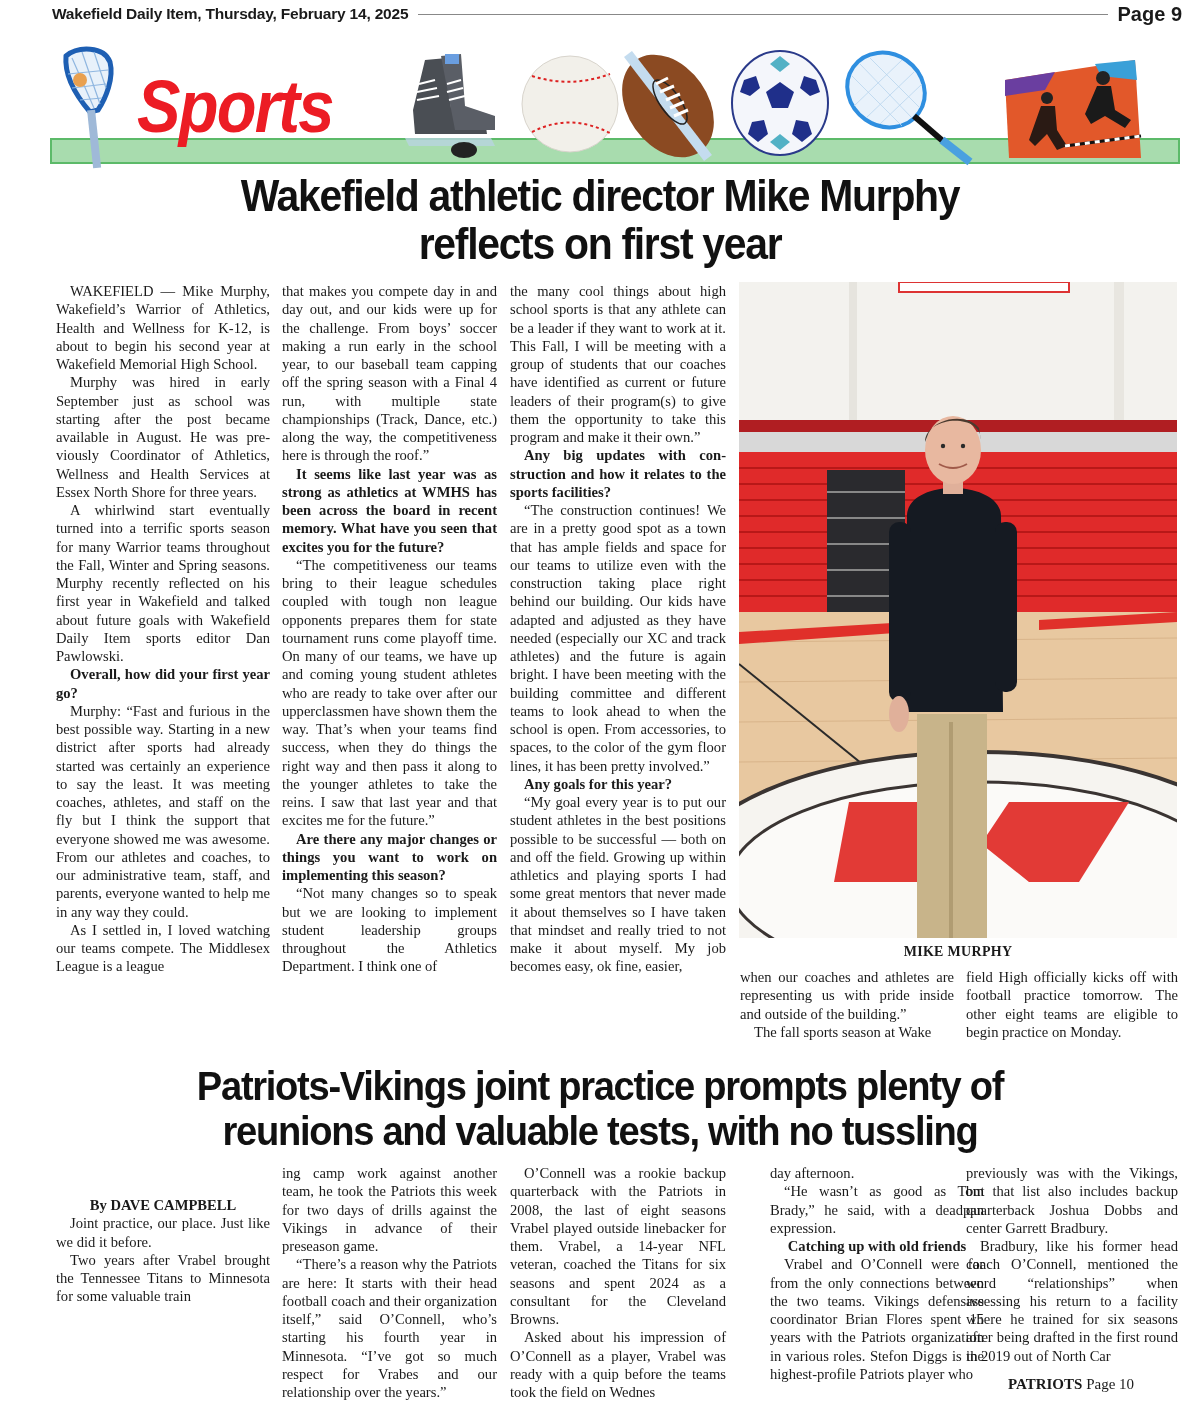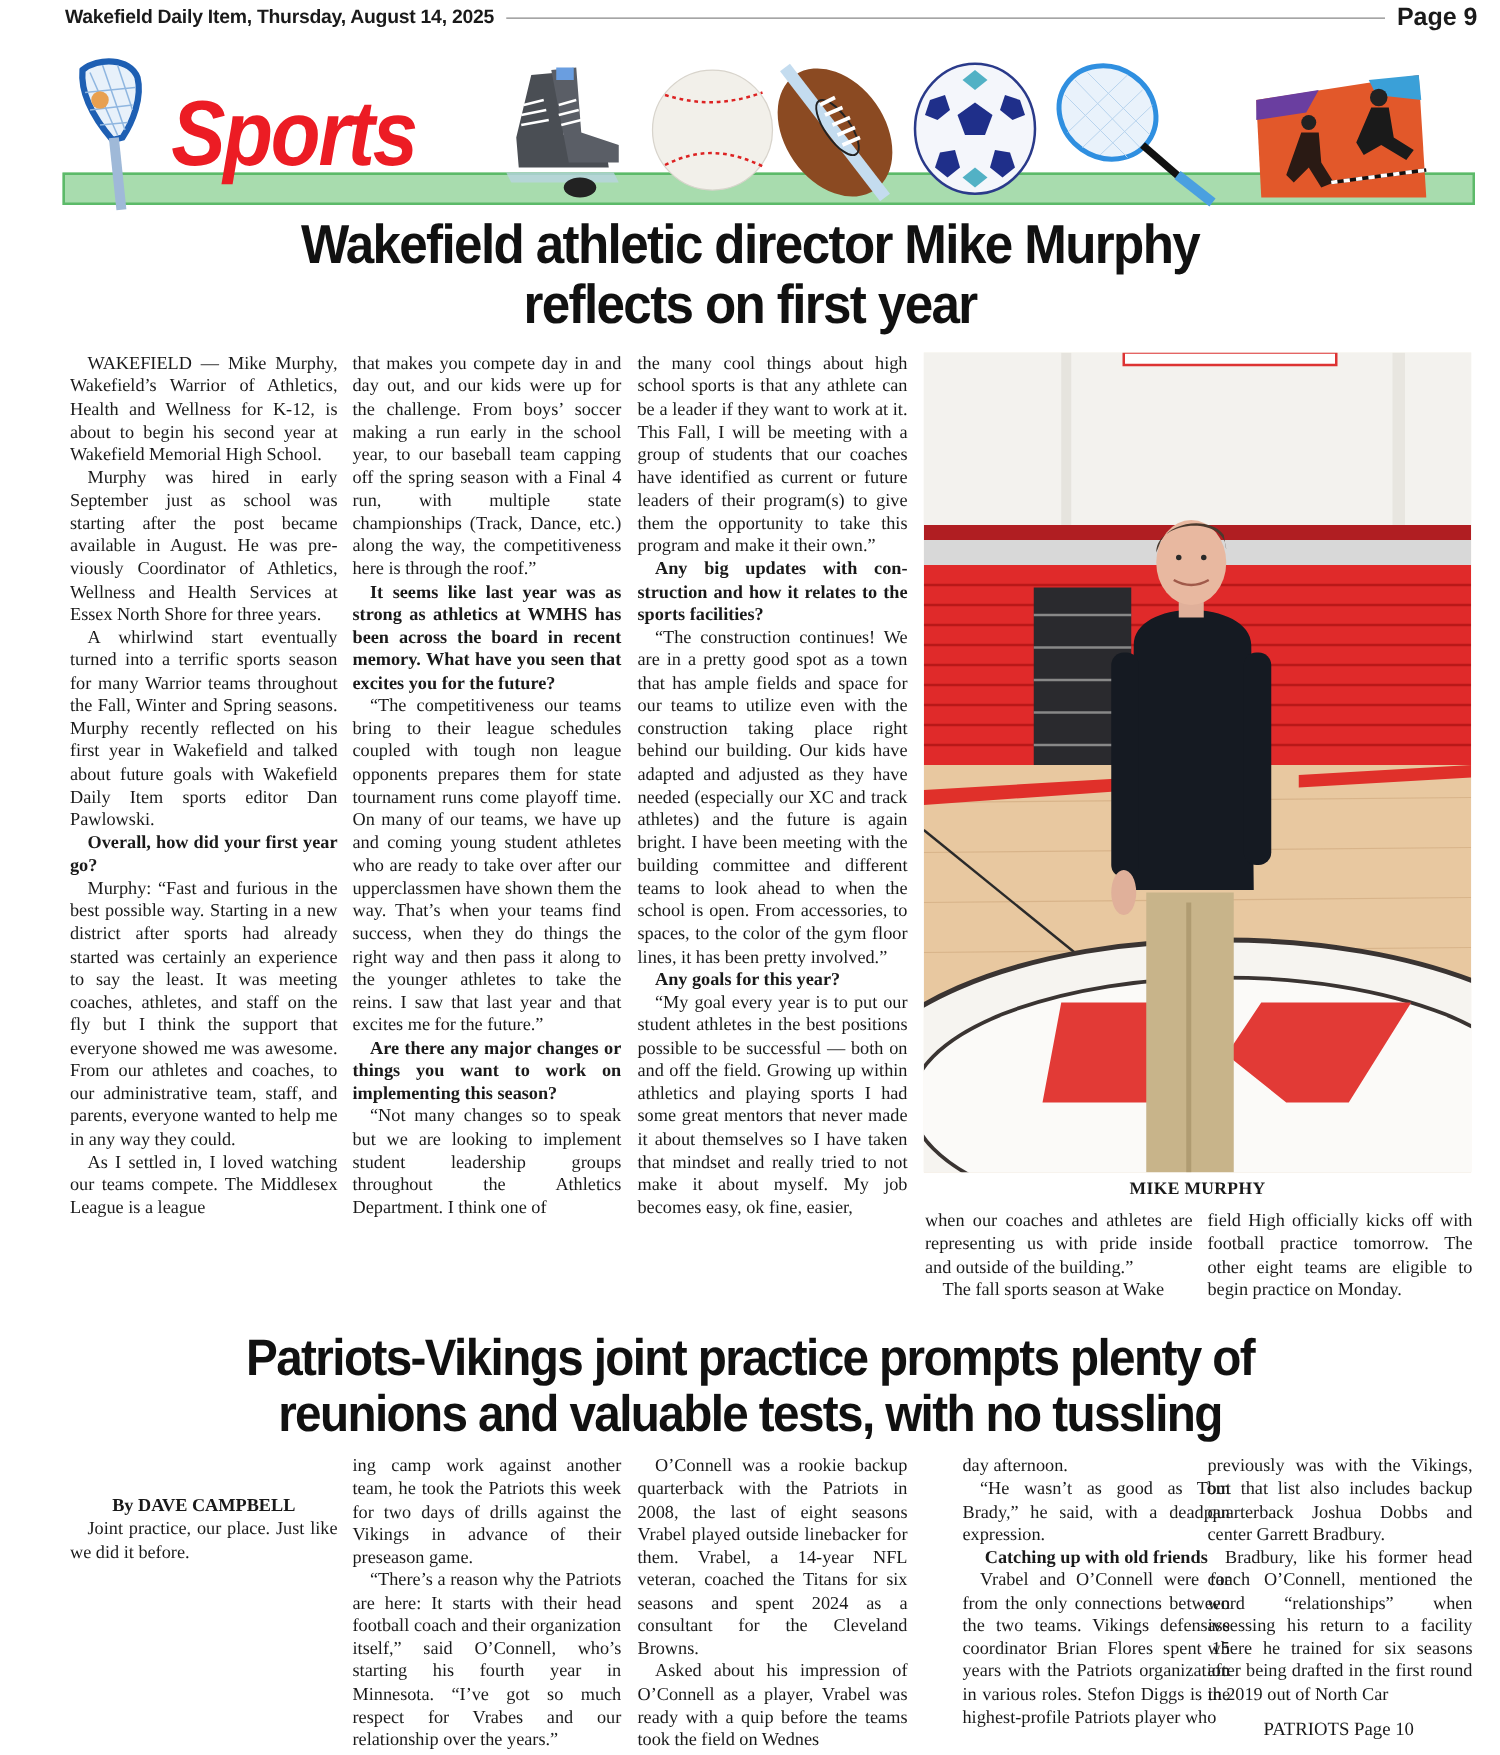--- a/index.html
+++ b/index.html
@@ -22,27 +22,27 @@
   .col { position: absolute; font-family: "Liberation Serif", serif; font-size: 14.6px; line-height: 18.25px; text-align: justify; hyphens: manual; }
   .col p { margin: 0; text-indent: 14px; }
   .col p.q { font-weight: bold; }
   .col p.noindent { text-indent: 0; }
   .col p.byline { text-align: center; text-indent: 0; font-weight: bold; }
 
   .photo { position: absolute; left: 739px; top: 282px; width: 438px; height: 656px; overflow: hidden; background: #f3efe8; }
   .caption { position: absolute; left: 739px; top: 944px; width: 438px; text-align: center; font-family: "Liberation Serif", serif; font-weight: bold; font-size: 14px; letter-spacing: 0.3px; }
 
   .jump { position: absolute; left: 965px; top: 1376px; width: 212px; text-align: center; font-family: "Liberation Serif", serif; font-size: 15px; }
-  .jump .b { font-weight: normal; }
+  .jump .b { font-weight: bold; }
 </style>
 </head>
 <body>
 
 <div class="masthead">
-  <span class="paper">Wakefield Daily Item, Thursday, August 14, 2025</span>
+  <span class="paper">Wakefield Daily Item, Thursday, February 14, 2025</span>
   <span class="rule"></span>
   <span class="page">Page 9</span>
 </div>
 
 <div class="banner">
   <div class="greenbar"></div>
 
   <svg style="left:8px;top:8px" width="60" height="120" viewBox="0 0 60 120">
     <path d="M8 8 C20 -2 46 -2 52 14 C56 30 48 50 40 62 L32 64 C20 50 6 30 8 8 Z" fill="#e8f1fa" stroke="#1e5fb3" stroke-width="5"></path>
     <g stroke="#8fb6e0" stroke-width="1.2">
@@ -237,20 +237,21 @@
 
 <div class="headline h2">
   <div>Patriots-Vikings joint practice prompts plenty of</div>
   <div>reunions and valuable tests, with no tussling</div>
 </div>
 
 <div class="col" style="left:56px;top:1164px;width:214px;margin-top:32px;">
   <p class="byline">By DAVE CAMPBELL</p>
   <div>
       <p>Joint practice, our place. Just like we did it before.</p>
+      <p>Two years after Vrabel brought the Tennessee Titans to Min­nesota for some valuable train­</p>
     </div>
 </div>
 <div class="col" style="left:282px;top:1164px;width:215px;">
     <p class="noindent">ing camp work against anoth­er team, he took the Patriots this week for two days of drills against the Vikings in advance of their preseason game.</p>
     <p>“There’s a reason why the Pa­triots are here: It starts with their head football coach and their organization itself,” said O’Con­nell, who’s starting his fourth year in Minnesota. “I’ve got so much respect for Vrabes and our relationship over the years.”</p>
   </div>
 <div class="col" style="left:510px;top:1164px;width:216px;">
     <p>O’Connell was a rookie back­up quarterback with the Patriots in 2008, the last of eight seasons Vrabel played outside linebacker for them. Vrabel, a 14-year NFL veteran, coached the Titans for six seasons and spent 2024 as a consultant for the Cleveland Browns.</p>
     <p>Asked about his impression of O’Connell as a player, Vrabel was ready with a quip before the teams took the field on Wednes­</p>
   </div>

